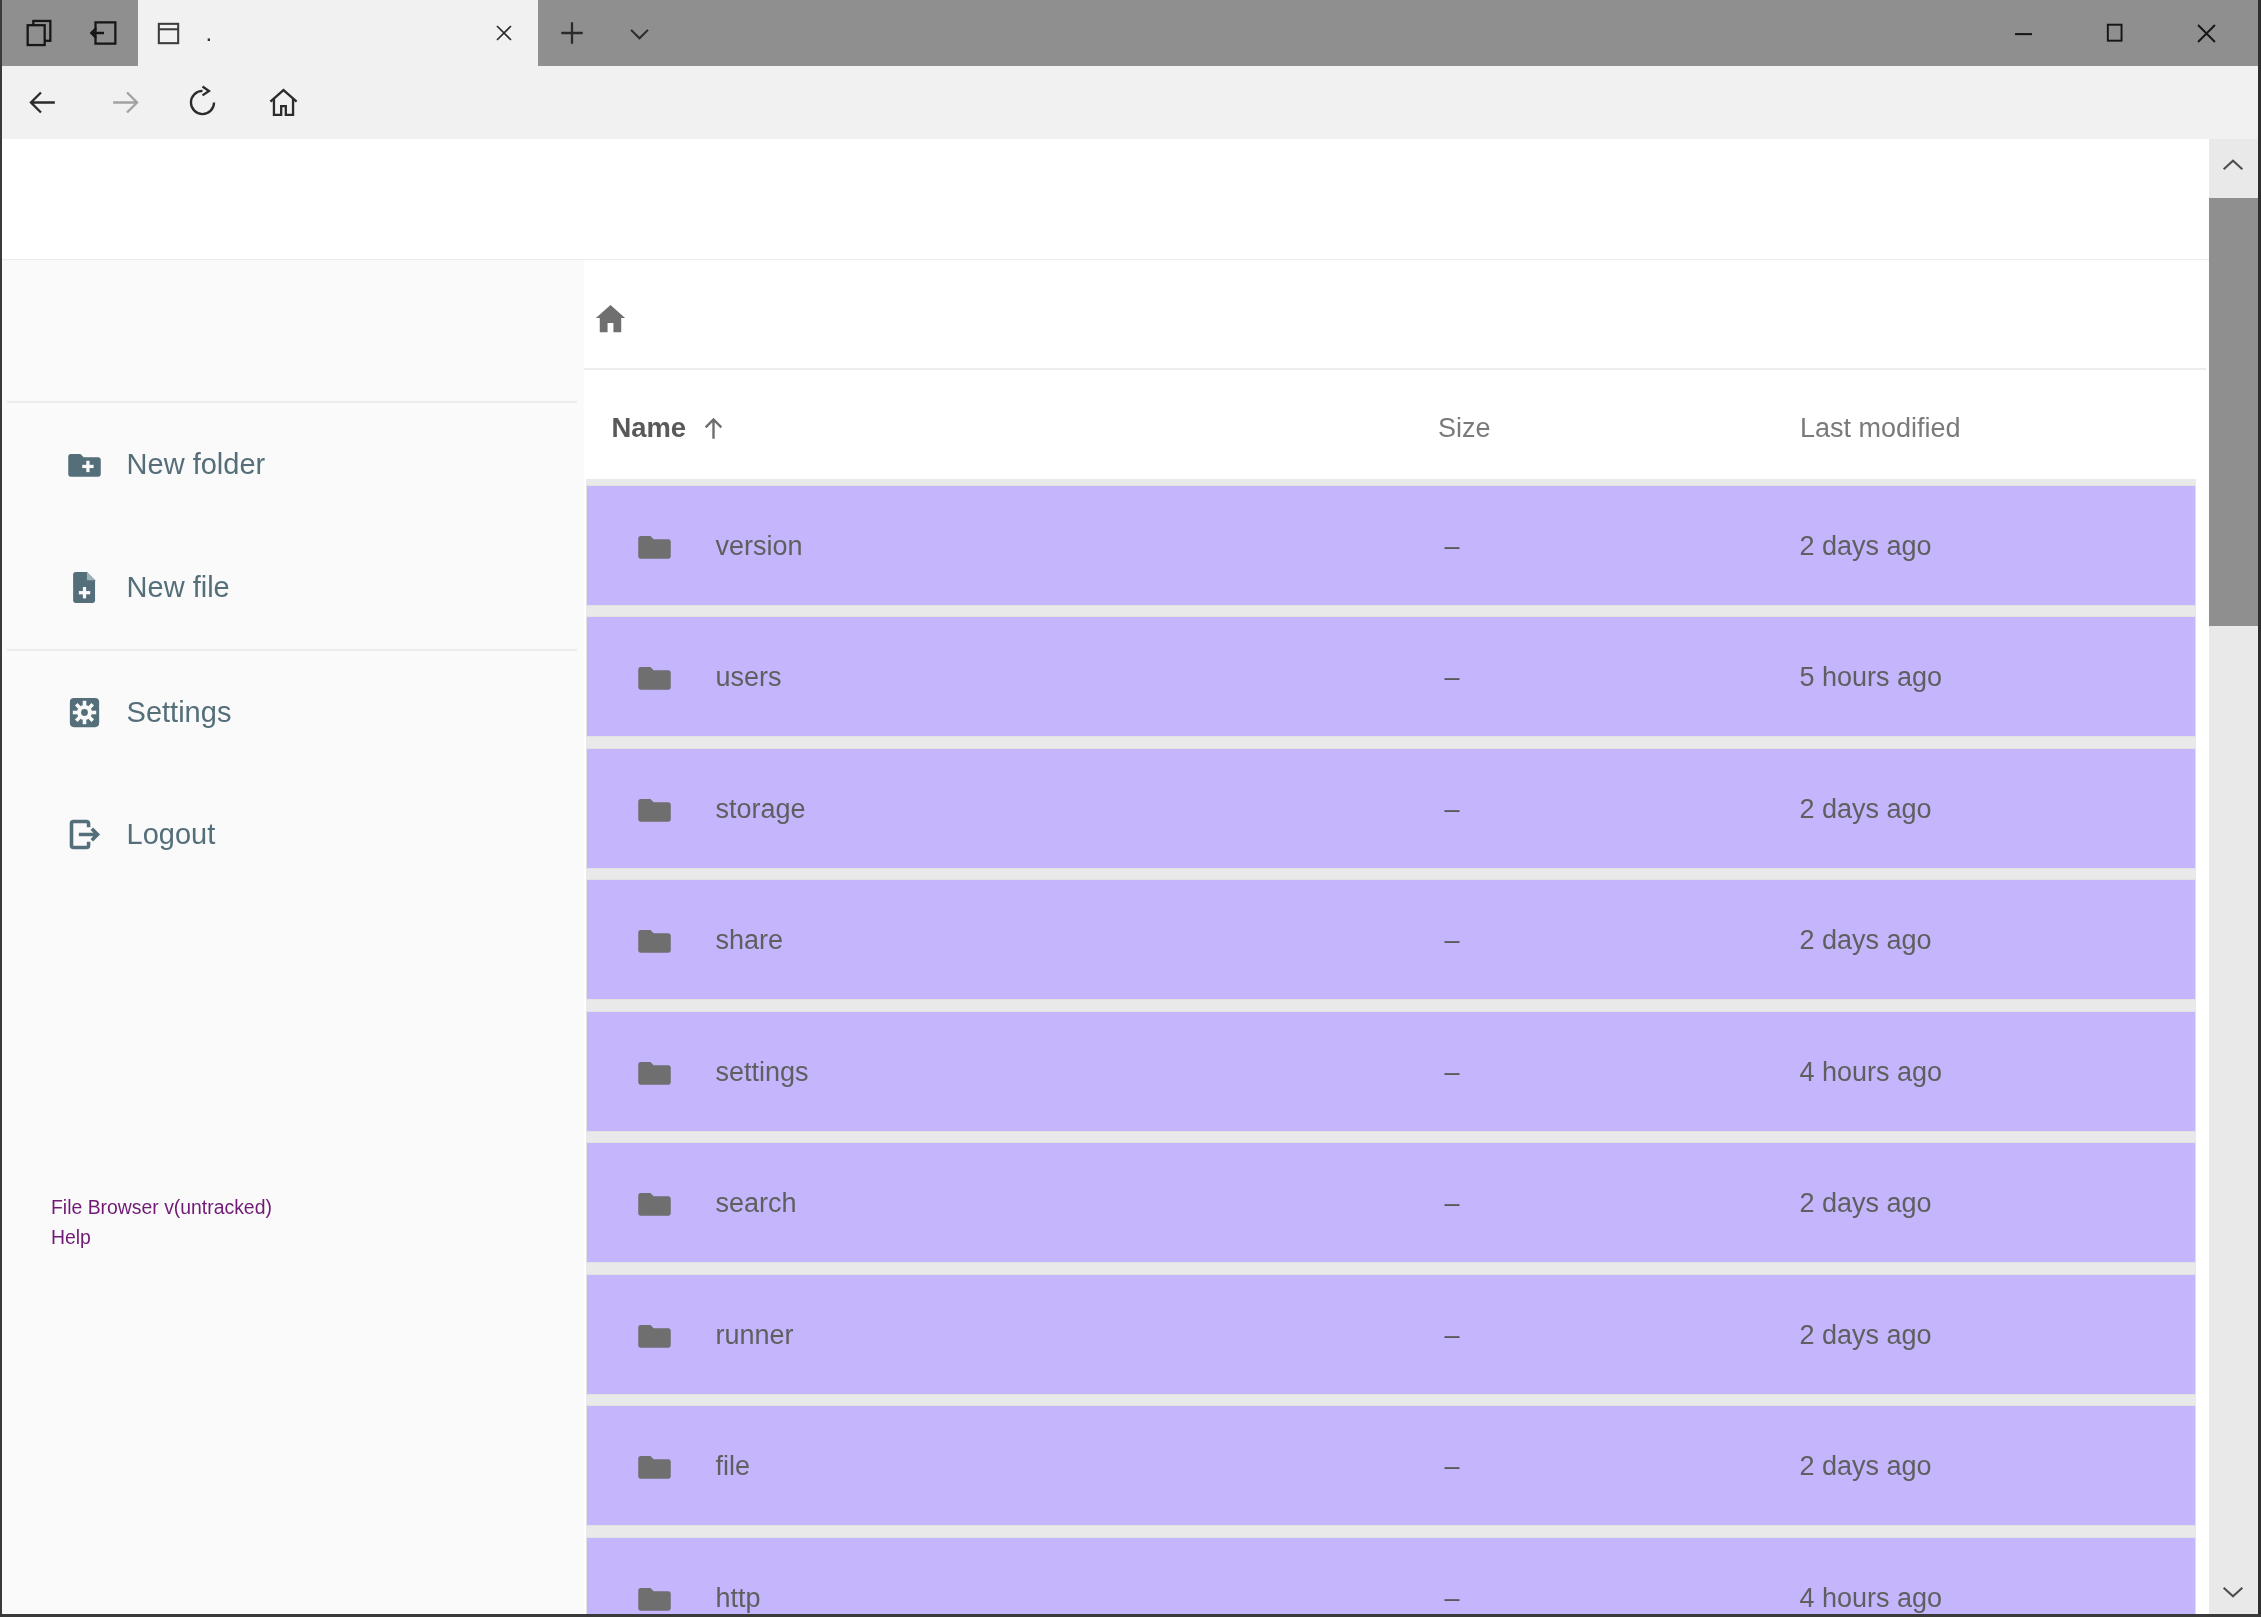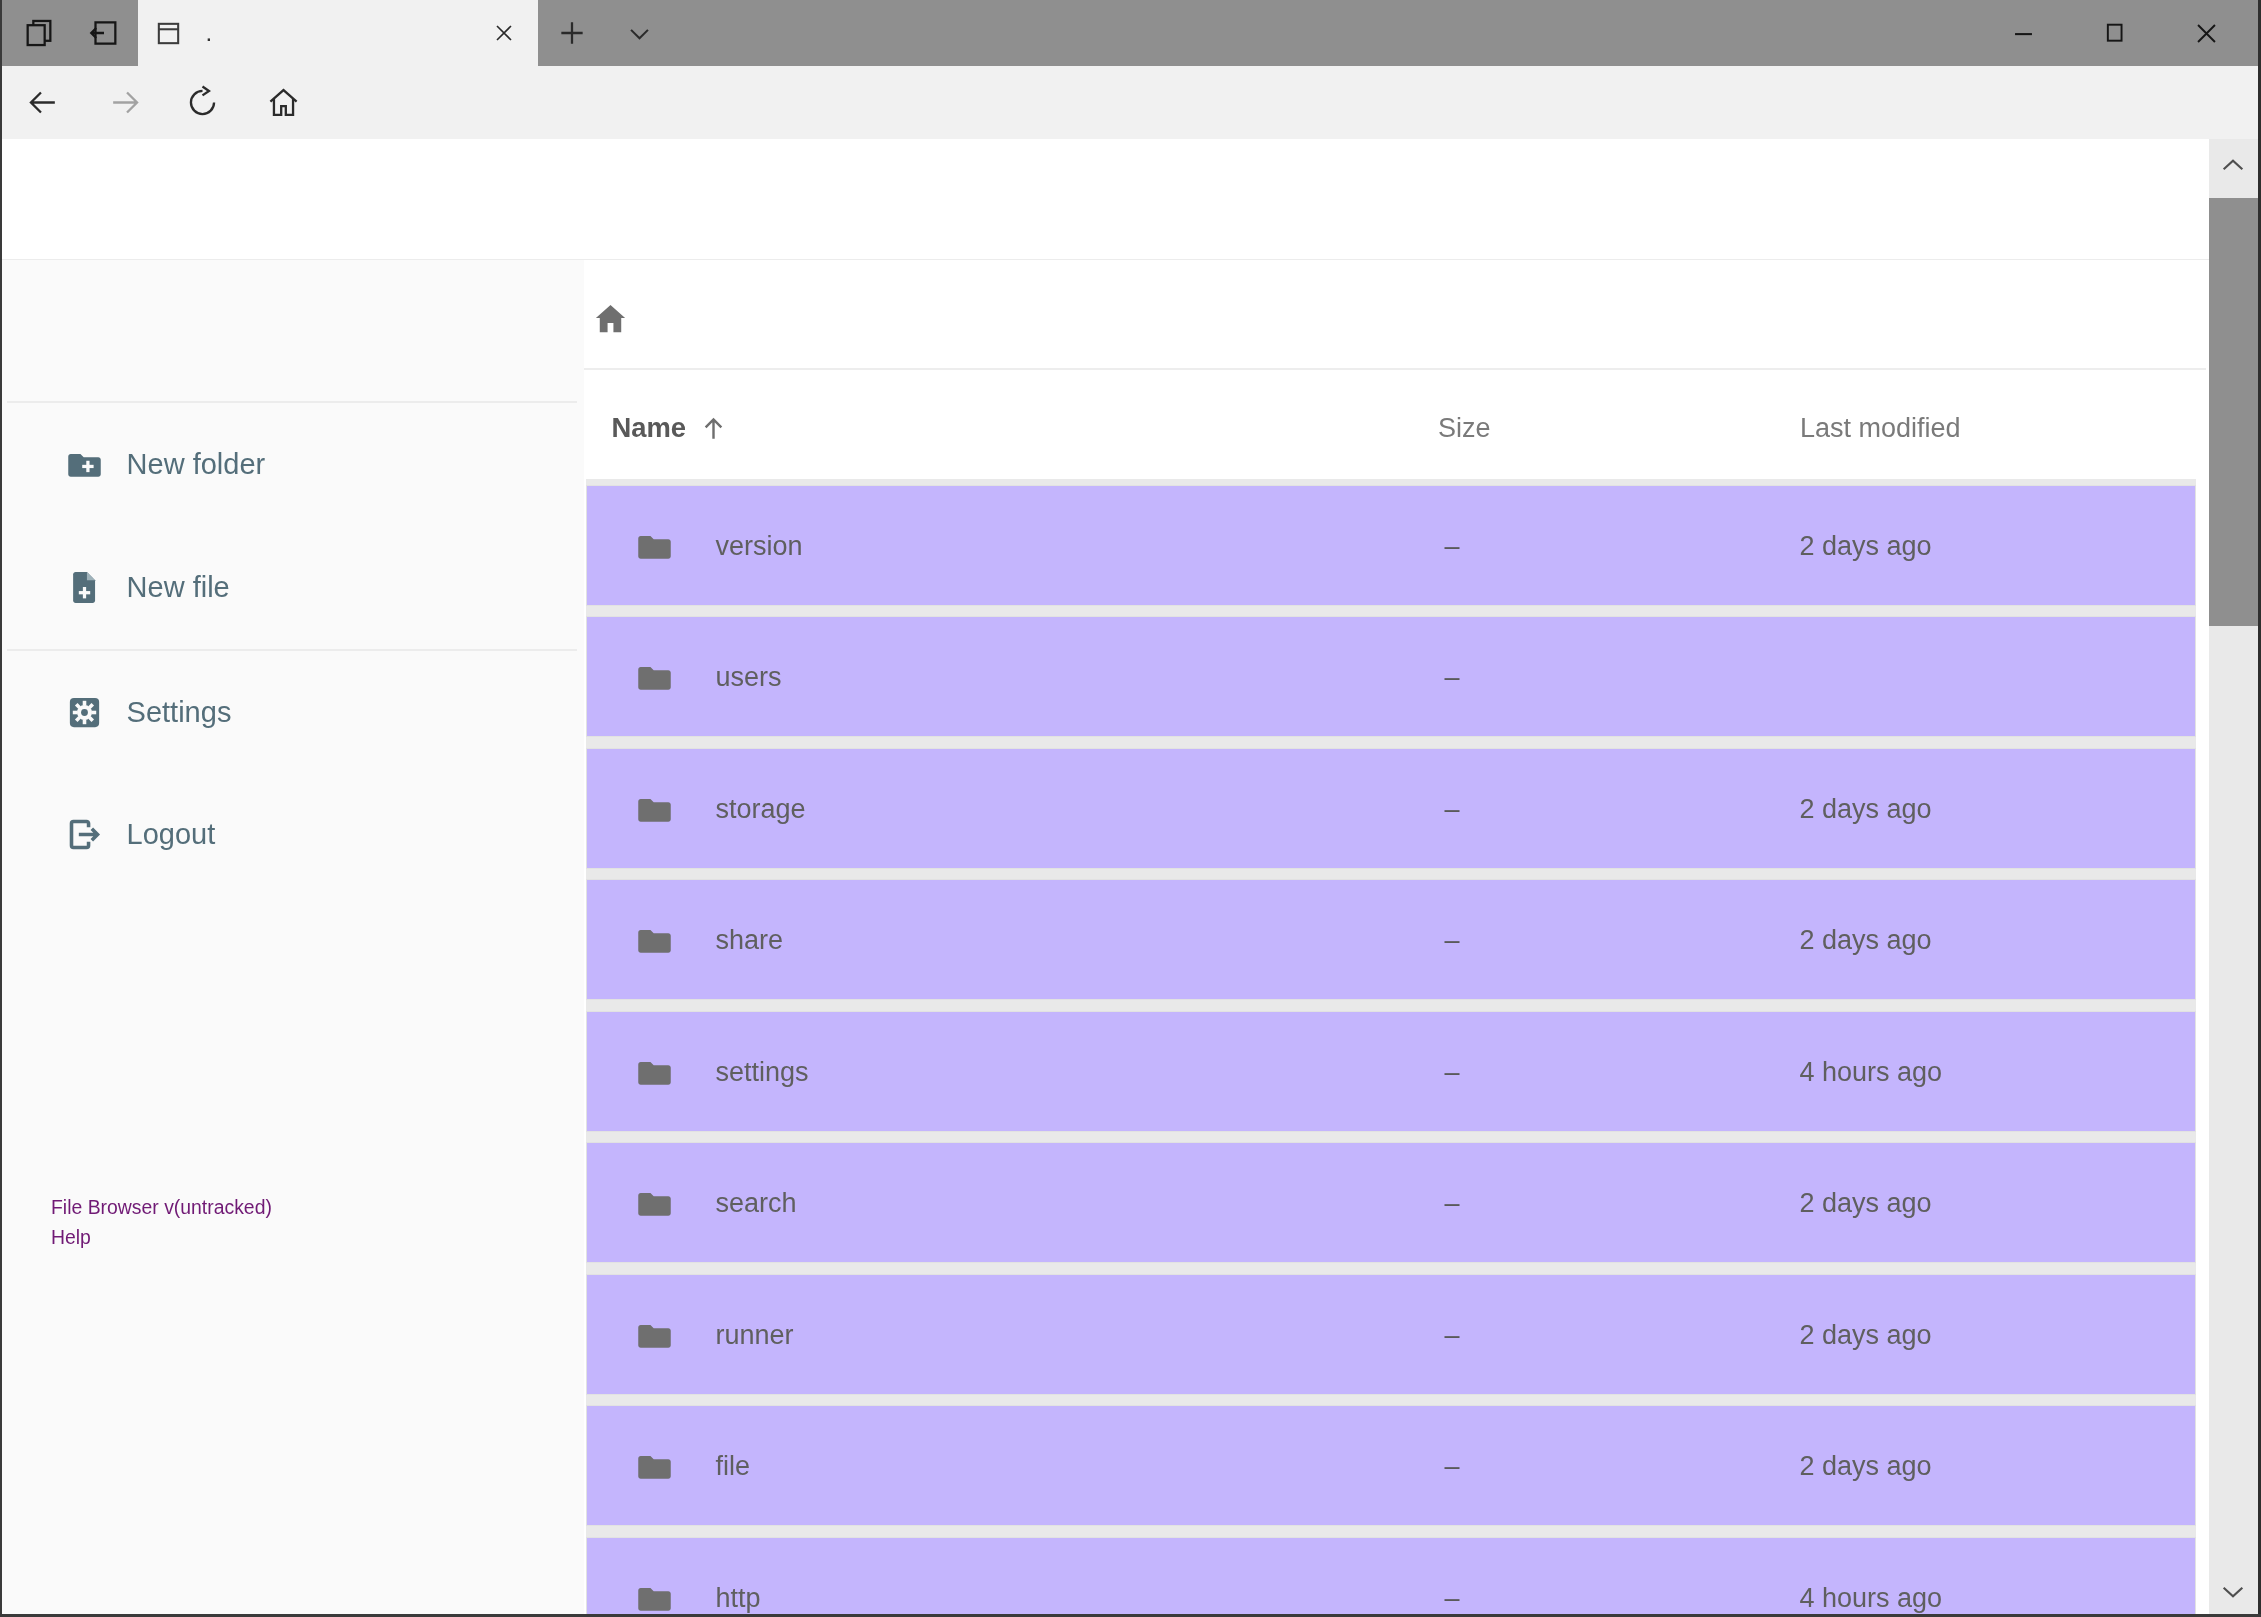--- a/index.html
+++ b/index.html
@@ -383,20 +383,21 @@
         <span class="fdate">2 days ago</span>
       </div>
       <div class="row">
         <span class="ficon">
             <svg width="39" height="39" viewBox="0 0 24 24" fill="currentColor">
               <path d="M3.5 5.5h6l2 2h9c.83 0 1.5.67 1.5 1.5v9c0 .83-.67 1.5-1.5 1.5h-17C2.67 19.5 2 18.83 2 18V7c0-.83.67-1.5 1.5-1.5z"></path>
             </svg>
           </span>
         <span class="fname">users</span>
         <span class="fsize">–</span>
+        <span class="fdate">5 hours ago</span>
       </div>
       <div class="row">
         <span class="ficon">
             <svg width="39" height="39" viewBox="0 0 24 24" fill="currentColor">
               <path d="M3.5 5.5h6l2 2h9c.83 0 1.5.67 1.5 1.5v9c0 .83-.67 1.5-1.5 1.5h-17C2.67 19.5 2 18.83 2 18V7c0-.83.67-1.5 1.5-1.5z"></path>
             </svg>
           </span>
         <span class="fname">storage</span>
         <span class="fsize">–</span>
         <span class="fdate">2 days ago</span>

